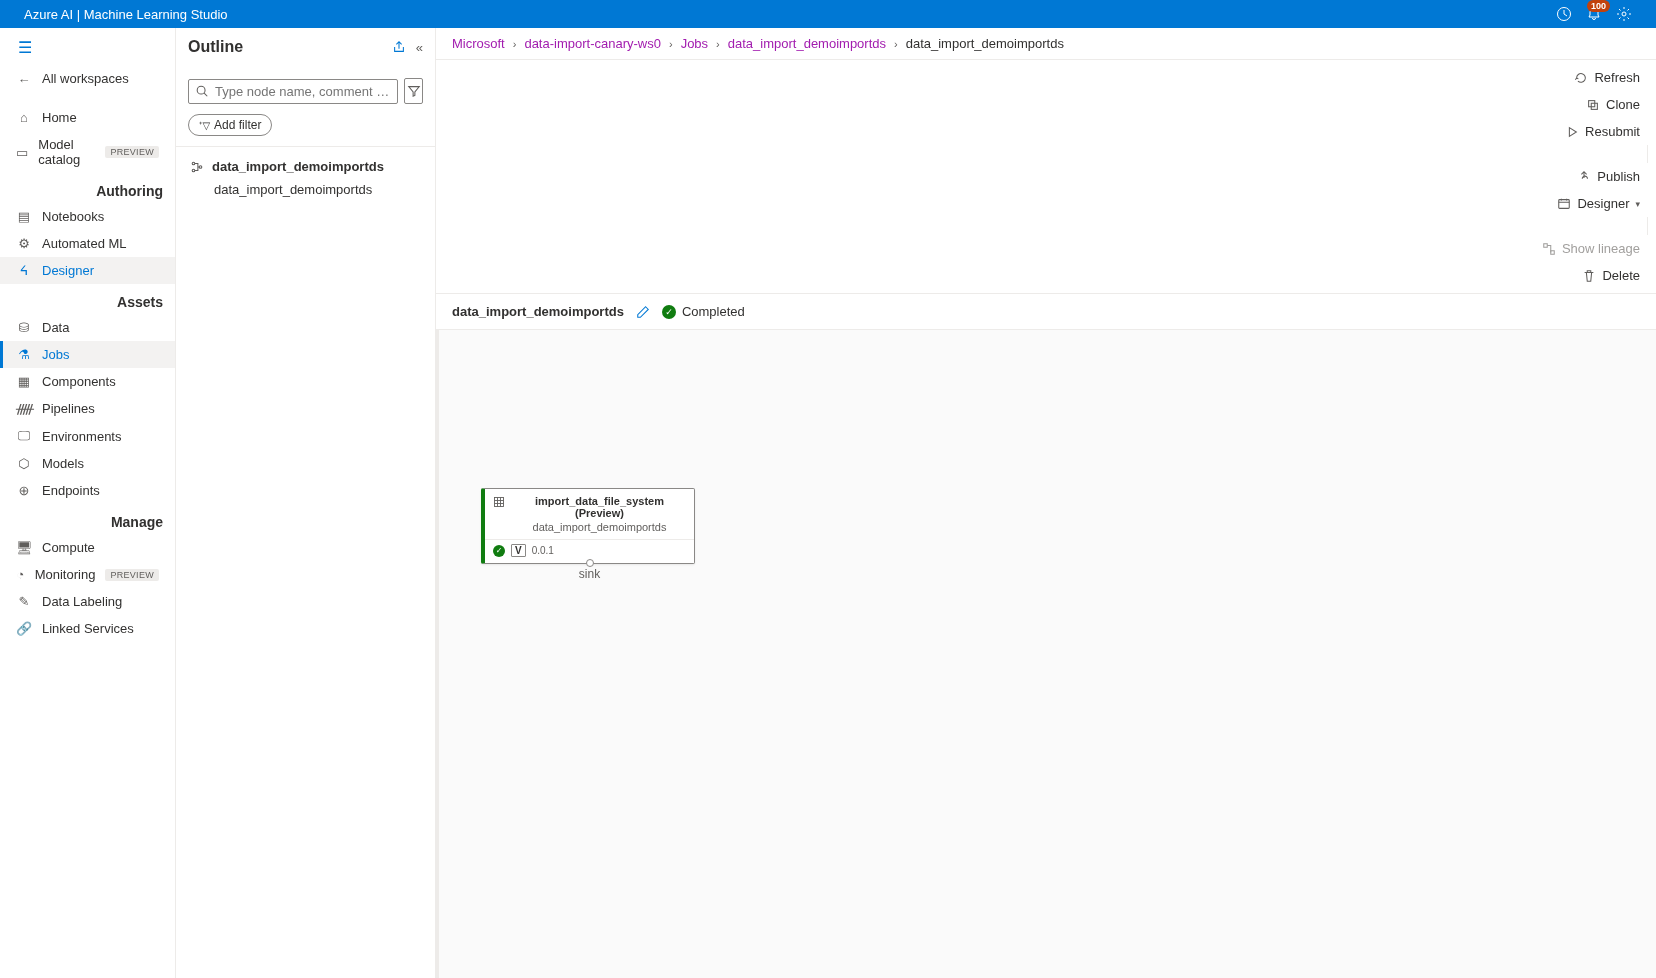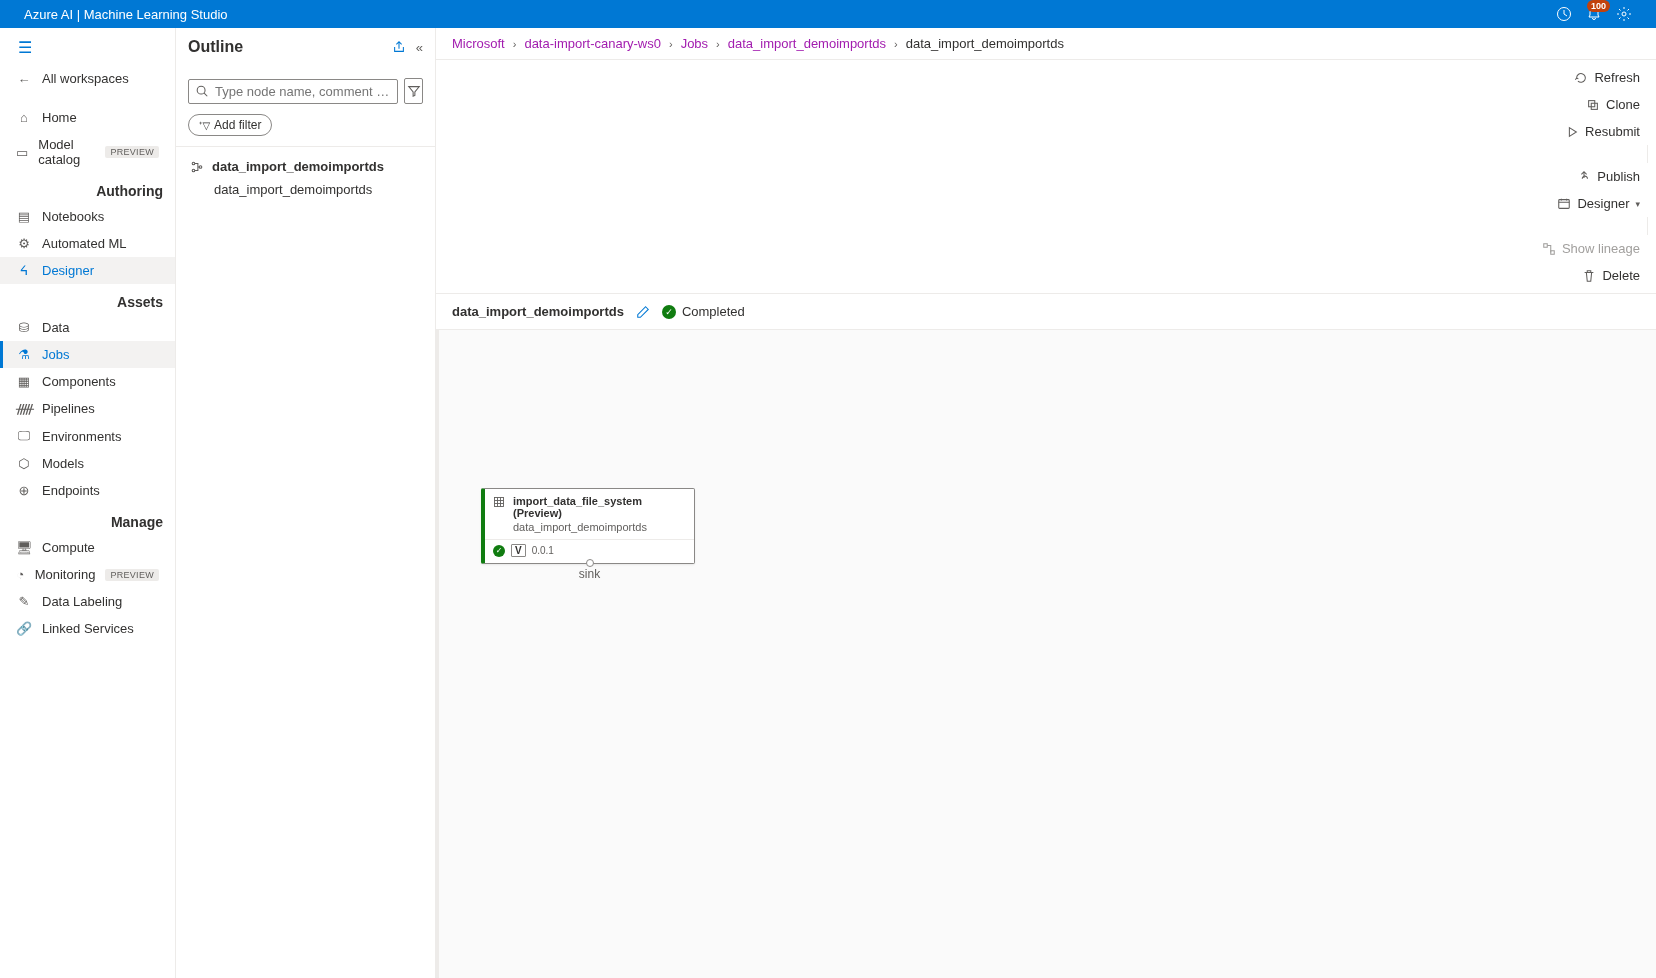--- a/index.html
+++ b/index.html
@@ -67,21 +67,21 @@
     .schedule-item.hl { outline: 2px solid #d13438; outline-offset: -2px; }
 
     .job-header { display: flex; align-items: center; gap: 12px; padding: 10px 16px; border-bottom: 1px solid #edebe9; }
     .job-title { font-size: 13px; font-weight: 600; }
     .edit-ic { color: #0078d4; cursor: pointer; }
     .status { display: flex; align-items: center; gap: 6px; }
     .status-dot { width: 14px; height: 14px; border-radius: 50%; background: #107c10; color: #fff; display: inline-flex; align-items: center; justify-content: center; font-size: 9px; }
 
     .canvas { flex: 1; position: relative; background: #fafafa; border-left: 3px solid #edebe9; }
     .node { position: absolute; left: 42px; top: 158px; width: 214px; background: #fff; border: 1px solid #8a8886; border-left: 4px solid #107c10; border-radius: 2px; box-shadow: 0 1px 2px rgba(0,0,0,.08); }
-    .node-head { display: flex; align-items: flex-start; gap: 8px; padding: 6px 8px; }
+    .node-head { display: flex; align-items: flex-start; gap: 8px; padding: 6px 8px; text-align: center; }
     .node-grid-ic { color: #605e5c; margin-top: 1px; }
     .node-name { font-size: 11px; font-weight: 600; }
     .node-sub { font-size: 11px; color: #605e5c; margin-top: 2px; }
     .node-foot { display: flex; align-items: center; gap: 6px; padding: 4px 8px 6px 8px; border-top: 1px solid #edebe9; }
     .node-ok { width: 12px; height: 12px; border-radius: 50%; background: #107c10; color: #fff; font-size: 8px; display: inline-flex; align-items: center; justify-content: center; }
     .node-v { border: 1px solid #8a8886; padding: 0 3px; font-size: 10px; font-weight: 700; border-radius: 1px; }
     .node-ver { font-size: 10px; color: #605e5c; }
     .node-port { position: absolute; width: 8px; height: 8px; border: 1px solid #8a8886; border-radius: 50%; background: #fff; left: 50%; bottom: -4px; transform: translateX(-50%); }
     .sink-label { position: absolute; left: 50%; transform: translateX(-50%); bottom: -18px; font-size: 12px; color: #605e5c; }
 

